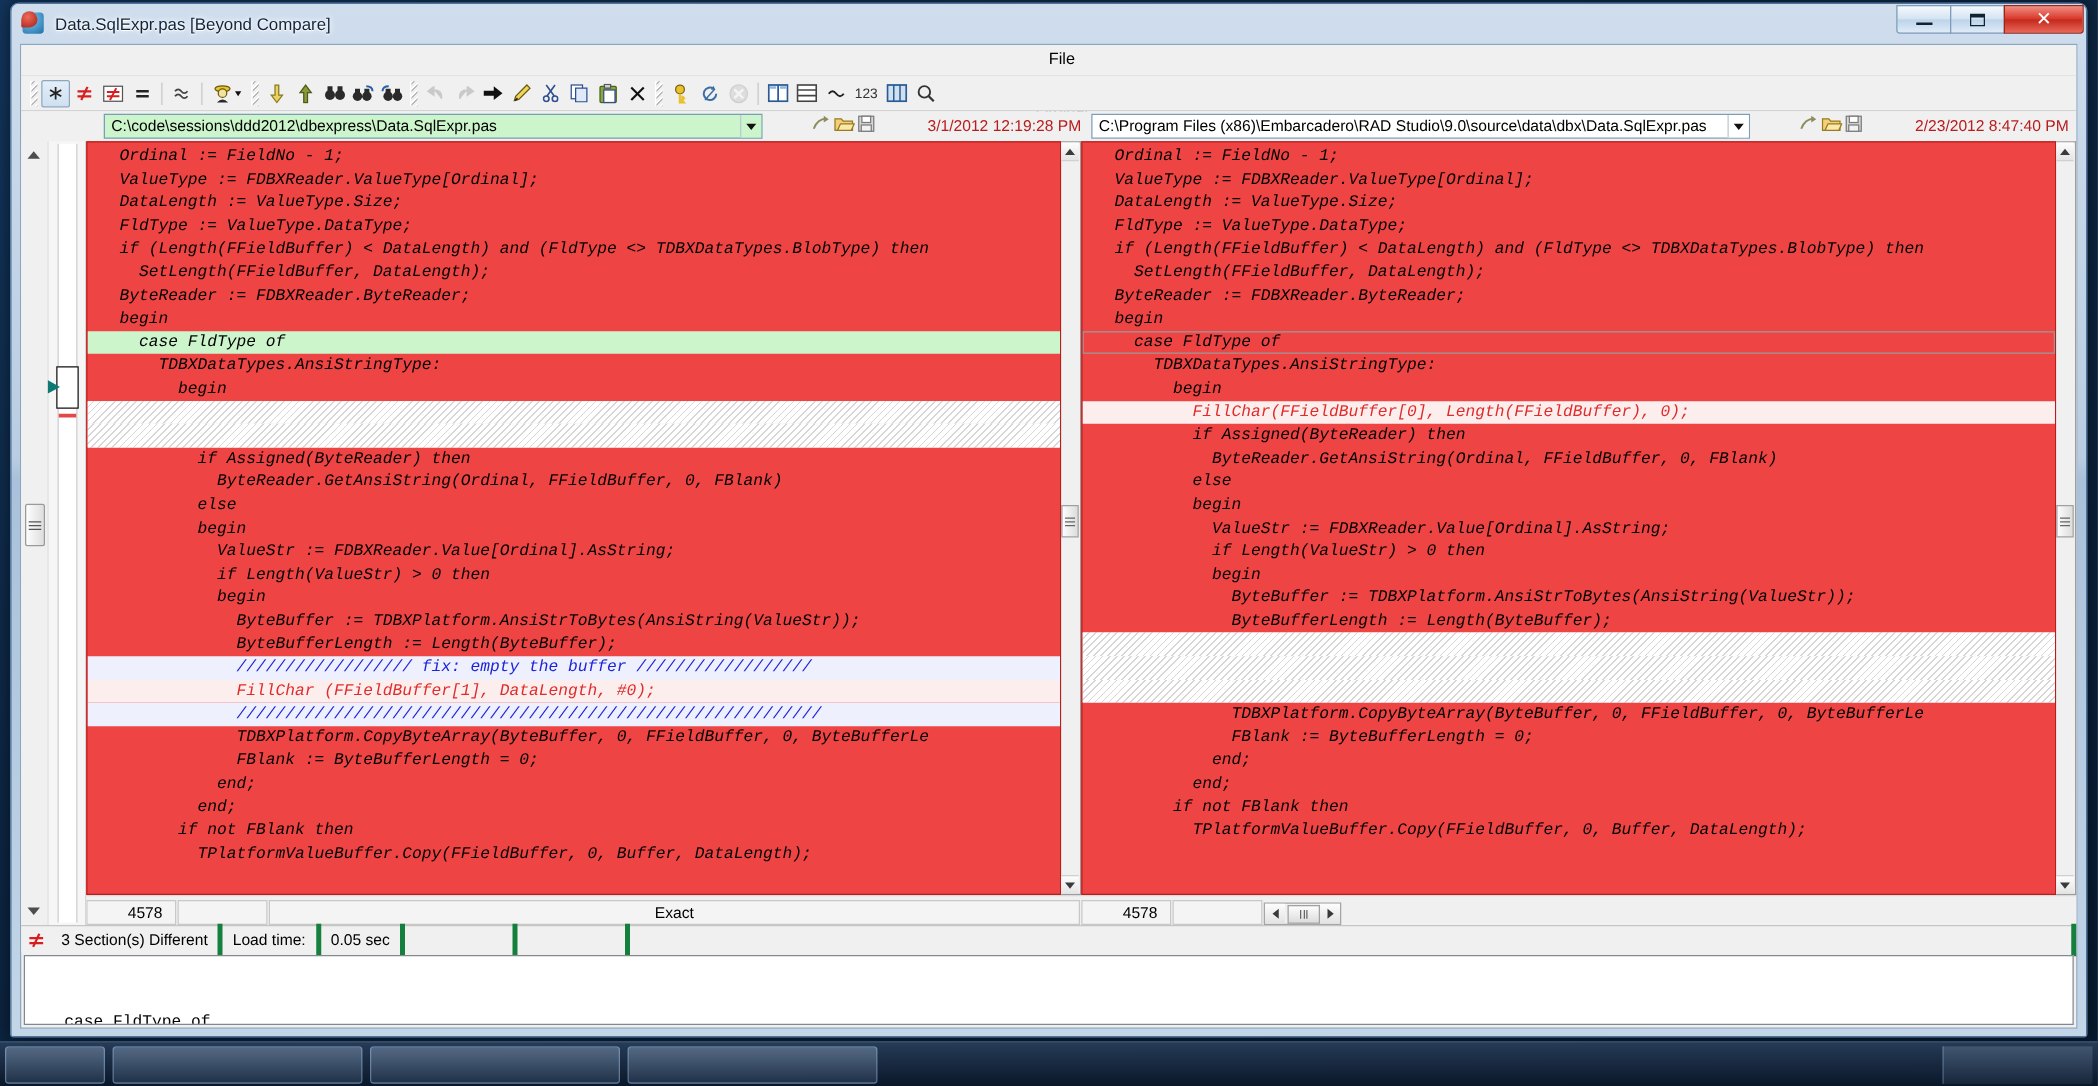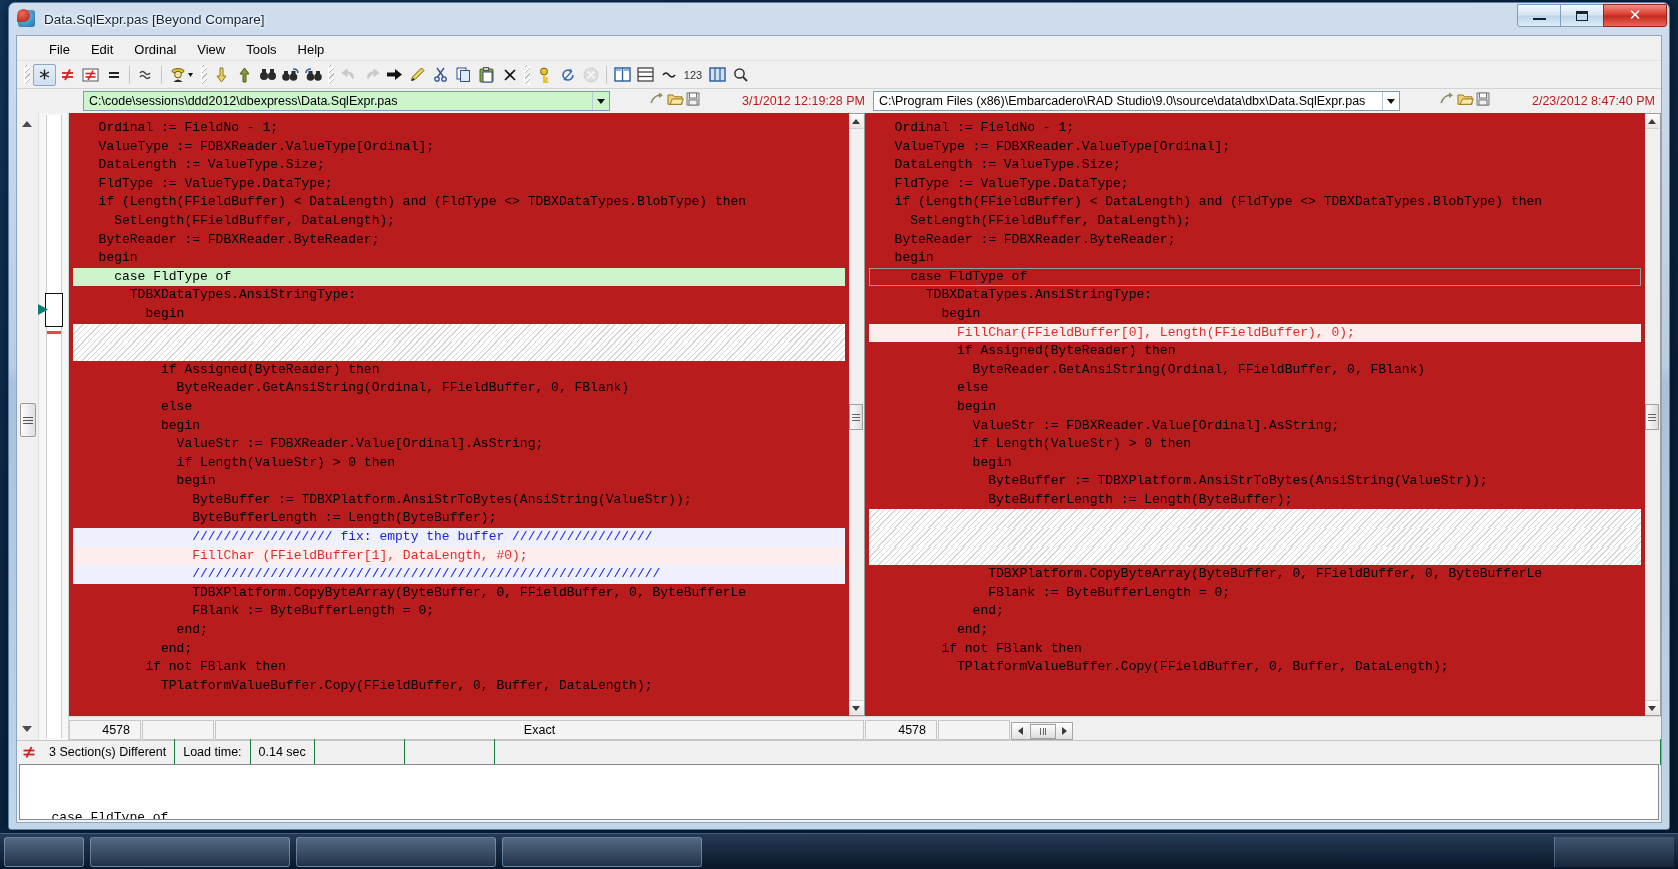--- a/index.html
+++ b/index.html
@@ -79,24 +79,25 @@
   
   #client {
     position: absolute;
     left: 7px; right: 7px; top: 32px; bottom: 6px;
     background: #f0f0f0;
     border: 1px solid #8aa6c0;
     display: flex; flex-direction: column;
   }
   
   #menubar {
-    height: 25px; display:flex; align-items:flex-end;
+    height: 25px; display:flex; align-items:center;
     background: #f0f0f0;
     padding-left: 22px;
     border-bottom: 1px solid #e3e3e3;
+    flex-direction: column;
   }
   .menu-item {
     font-size: 13px; color: #000;
     padding: 3px 10px; margin-right: 1px; cursor: default;
   }
 
   
   #toolbar {
     height: 28px; display: flex; align-items: center;
     background: #f0f0f0; padding-left: 4px;
@@ -191,22 +192,23 @@
     position:absolute; left:-1px; top:191px; width:10px; height:11px;
     background:#0d7a74;
     clip-path: polygon(0 0,100% 50%,0 100%);
   }
 
   
   .pane { flex:1 1 0; min-width:0; display:flex; flex-direction:column; }
   .pane-body { flex:1 1 auto; display:flex; min-height:0; position:relative; }
   .code-area {
     flex:1 1 auto; min-width:0; overflow:hidden;
-    background:#b91c1c; border:4px solid #b91c1c;
+    background:#ef4444; border:1px solid #b91c1c;
     position:relative;
+    font-style:italic;
   }
   .code-lines {
     font-family:"Liberation Mono","DejaVu Sans Mono",monospace;
     font-size:13px; line-height:18.6px; white-space:pre;
     color:#000; padding-top:2px;
   }
   .cl { height:18.6px; padding-left:10px; }
   .cl.sel   { background:#ccf5cc; }
   .cl.selbox{ outline:1px solid #999; outline-offset:-1px; }
   .cl.addblue { background:#eef0fd; color:#1d23d8; }
@@ -272,21 +274,21 @@
 
   
   #statusbar {
     height:22px; flex:0 0 auto; display:flex; align-items:center;
     background:#f0f0f0; border-top:1px solid #c5c5c5;
     font-size:12.5px;
   }
   #st-icon { width:24px; display:flex;align-items:center;justify-content:center; }
   .st-cell {
     height:20px; display:flex; align-items:center; padding:13px 8px;
-    border-right:1px solid #15803d; white-space:nowrap;
+    border-right:4px solid #15803d; white-space:nowrap;
   }
   .st-fill { flex:1 1 auto; }
 
   
   #detail {
     height:56px; flex:0 0 auto; margin:2px 2px 2px 2px;
     background:#fff; border:1px solid #828790;
     font-family:"Liberation Mono","DejaVu Sans Mono",monospace;
     font-size:13px; line-height:21px; white-space:pre;
     padding-left:8px; overflow:hidden;
@@ -724,21 +726,21 @@
         <svg width="14" height="12" viewBox="0 0 14 12">
             <g stroke="#d61f1f" stroke-width="1.8">
               <line x1="1.5" y1="4.5" x2="12.5" y2="4.5"></line>
               <line x1="1.5" y1="8.5" x2="12.5" y2="8.5"></line>
               <line x1="9.5" y1="1" x2="4.5" y2="11.5"></line>
             </g>
           </svg>
       </div>
       <div class="st-cell">3 Section(s) Different</div>
       <div class="st-cell">Load time:</div>
-      <div class="st-cell">0.14 sec</div>
+      <div class="st-cell">0.05 sec</div>
       <div class="st-cell" style="width:90px"></div>
       <div class="st-cell" style="width:90px"></div>
       <div class="st-cell st-fill"></div>
     </div>
 
     <div id="detail">
       <div class="dl">   case FldType of</div>
       
     </div>
 

